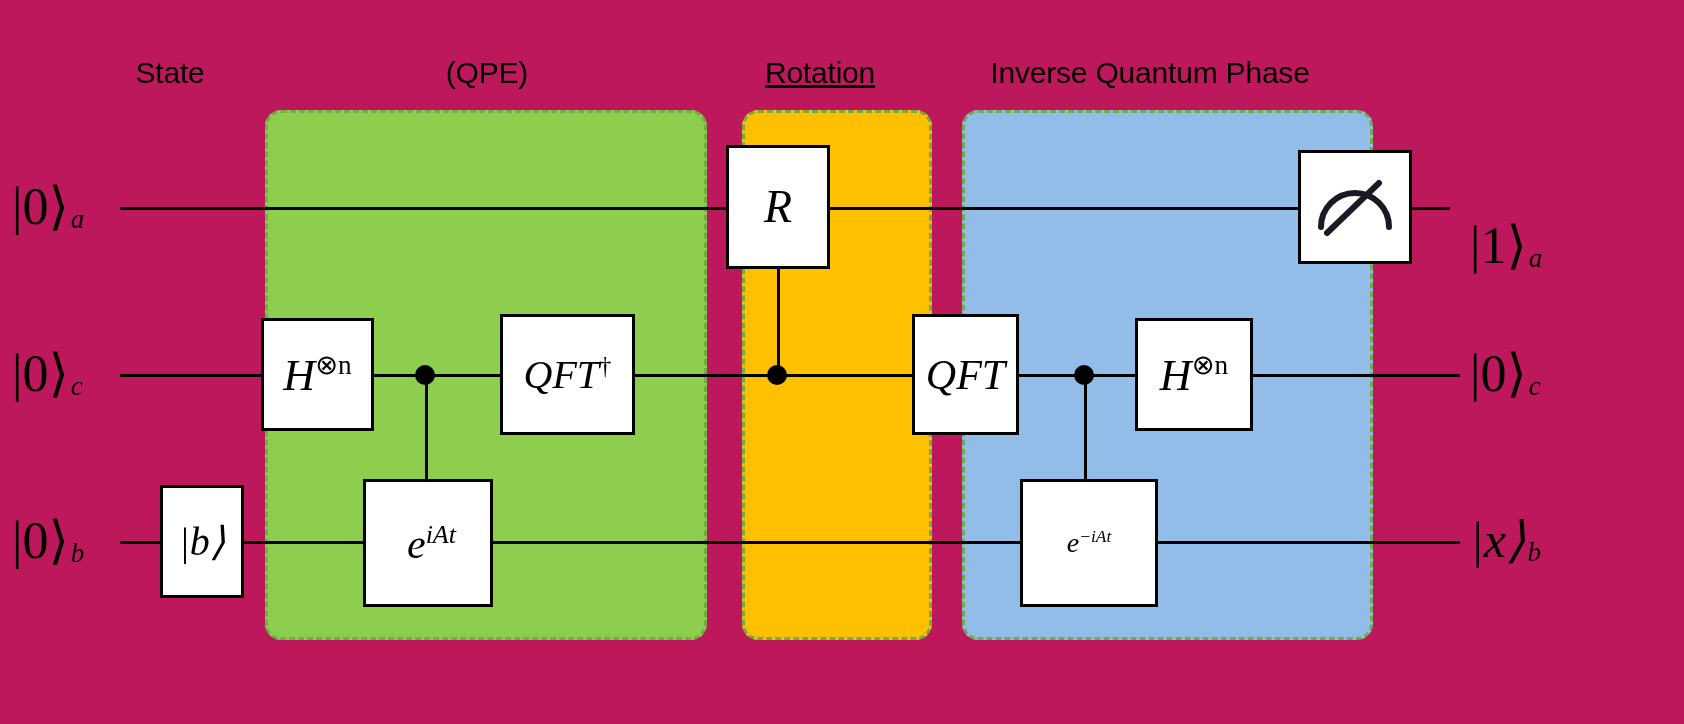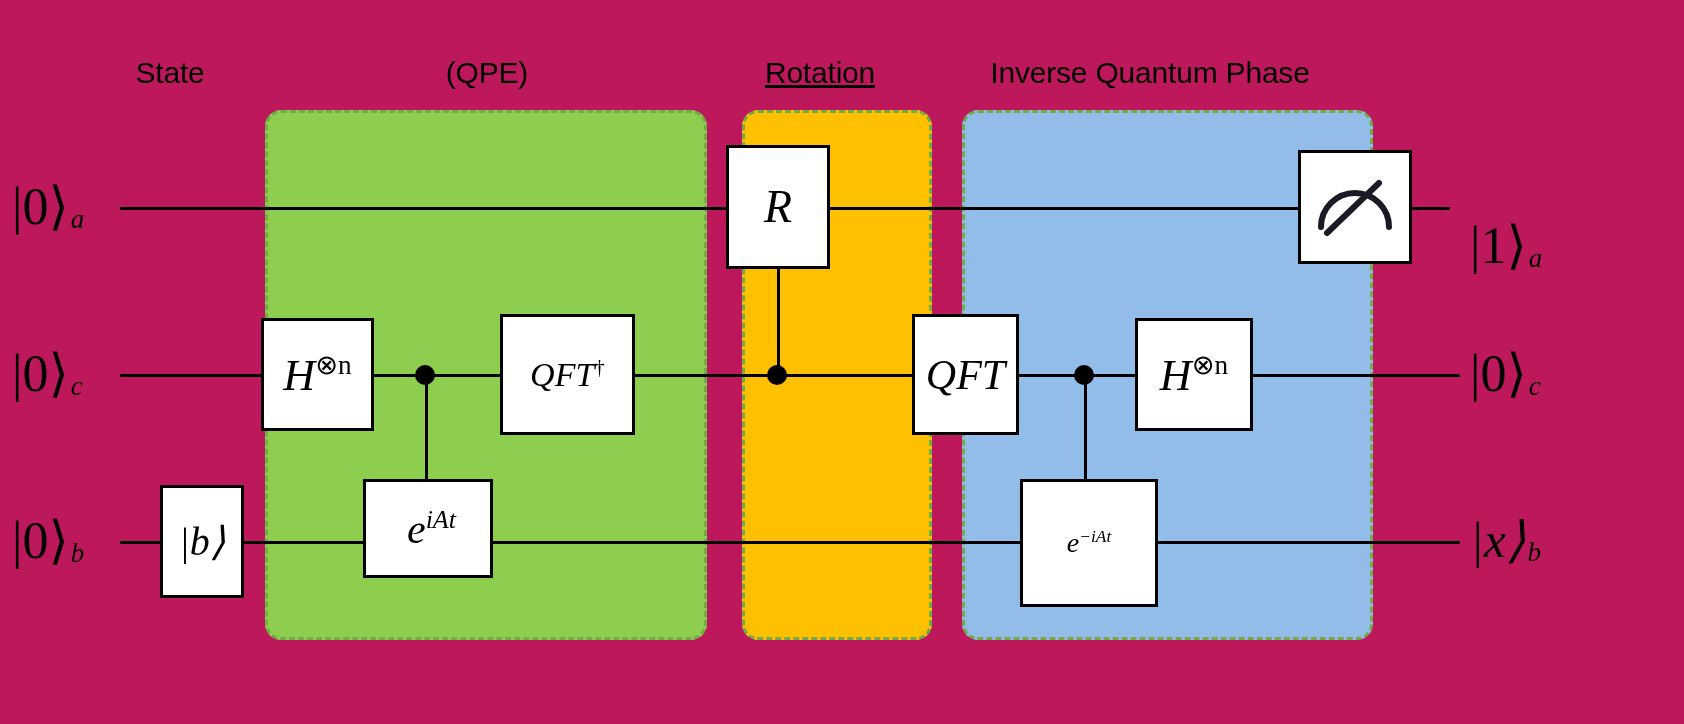--- a/index.html
+++ b/index.html
@@ -167,25 +167,25 @@
   <div class="gate" style="left:160px; top:485px; width:84px; height:113px; font-size:40px;">
     <span class="lbl">|b⟩</span>
   </div>
 
   <div class="gate" style="left:261px; top:318px; width:113px; height:113px; font-size:44px;">
     <span class="lbl"><span>H</span><span class="sup">⊗n</span></span>
   </div>
 
   <div class="ctrl" style="left:415px; top:365px; width:20px; height:20px;"></div>
 
-  <div class="gate" style="left:363px; top:479px; width:130px; height:99px; font-size:42px;padding-left:7px;">
+  <div class="gate" style="left:363px; top:479px; width:130px; height:128px; font-size:42px;padding-left:7px;">
     <span class="lbl"><span>e</span><span class="sup-it">iAt</span></span>
   </div>
 
-  <div class="gate" style="left:500px; top:314px; width:135px; height:121px; font-size:34px;">
+  <div class="gate" style="left:500px; top:314px; width:135px; height:121px; font-size:40px;">
     <span class="lbl"><span>QFT</span><span class="sup">†</span></span>
   </div>
 
   <div class="gate" style="left:726px; top:145px; width:104px; height:124px; font-size:46px;">
     <span class="lbl">R</span>
   </div>
 
   <div class="ctrl" style="left:767px; top:365px; width:20px; height:20px;"></div>
 
   <div class="gate" style="left:912px; top:314px; width:107px; height:121px; font-size:42px;">

